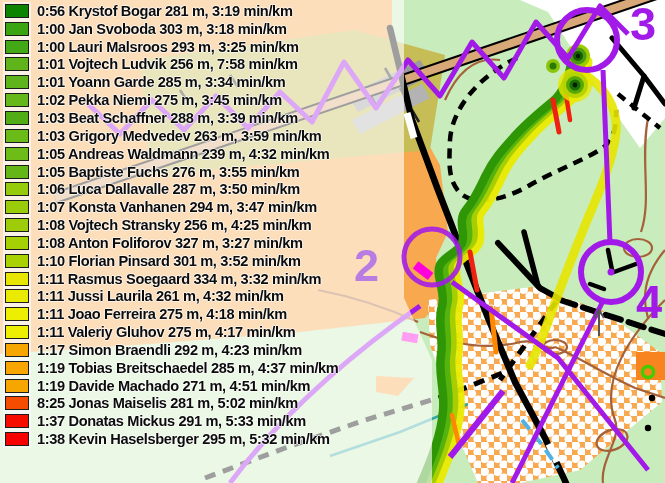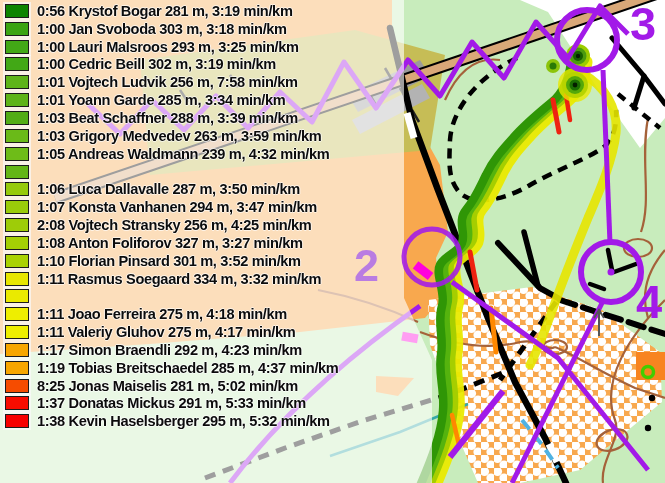--- a/index.html
+++ b/index.html
@@ -168,87 +168,89 @@
     <div class="row">
       <span class="swatch" style="background: rgb(59, 164, 18);"></span>
       <span class="label">1:00 Jan Svoboda 303 m, 3:18 min/km</span>
     </div>
 
     <div class="row">
       <span class="swatch" style="background: rgb(66, 168, 22);"></span>
       <span class="label">1:00 Lauri Malsroos 293 m, 3:25 min/km</span>
     </div>
 
-    <div class="row">
-      <span class="swatch" style="background: rgb(66, 168, 22);"></span>
-      <span class="label">1:00 Cedric Beill 302 m, 3:19 min/km</span>
-    </div>
 
     <div class="row">
       <span class="swatch" style="background: rgb(94, 180, 26);"></span>
       <span class="label">1:01 Vojtech Ludvik 256 m, 7:58 min/km</span>
     </div>
 
     <div class="row">
       <span class="swatch" style="background: rgb(94, 180, 26);"></span>
       <span class="label">1:01 Yoann Garde 285 m, 3:34 min/km</span>
     </div>
 
+    <div class="row">
+      <span class="swatch" style="background: rgb(102, 184, 26);"></span>
+      <span class="label">1:02 Pekka Niemi 275 m, 3:45 min/km</span>
+    </div>
 
     <div class="row">
       <span class="swatch" style="background: rgb(82, 172, 22);"></span>
       <span class="label">1:03 Beat Schaffner 288 m, 3:39 min/km</span>
     </div>
 
     <div class="row">
       <span class="swatch" style="background: rgb(106, 186, 24);"></span>
       <span class="label">1:03 Grigory Medvedev 263 m, 3:59 min/km</span>
     </div>
 
     <div class="row">
       <span class="swatch" style="background: rgb(110, 188, 24);"></span>
       <span class="label">1:05 Andreas Waldmann 239 m, 4:32 min/km</span>
     </div>
 
     <div class="row">
       <span class="swatch" style="background: rgb(100, 182, 22);"></span>
+      <span class="label">1:05 Baptiste Fuchs 276 m, 3:55 min/km</span>
     </div>
 
     <div class="row">
       <span class="swatch" style="background: rgb(150, 202, 12);"></span>
       <span class="label">1:06 Luca Dallavalle 287 m, 3:50 min/km</span>
     </div>
 
     <div class="row">
       <span class="swatch" style="background: rgb(154, 204, 10);"></span>
       <span class="label">1:07 Konsta Vanhanen 294 m, 3:47 min/km</span>
     </div>
 
     <div class="row">
       <span class="swatch" style="background: rgb(158, 204, 8);"></span>
-      <span class="label">2:08 Vojtech Stransky 256 m, 4:25 min/km</span>
+      <span class="label">1:08 Vojtech Stransky 256 m, 4:25 min/km</span>
     </div>
 
     <div class="row">
       <span class="swatch" style="background: rgb(164, 208, 4);"></span>
       <span class="label">1:08 Anton Foliforov 327 m, 3:27 min/km</span>
     </div>
 
     <div class="row">
       <span class="swatch" style="background: rgb(170, 210, 2);"></span>
       <span class="label">1:10 Florian Pinsard 301 m, 3:52 min/km</span>
     </div>
 
     <div class="row">
       <span class="swatch" style="background: rgb(232, 230, 0);"></span>
       <span class="label">1:11 Rasmus Soegaard 334 m, 3:32 min/km</span>
     </div>
 
     <div class="row">
       <span class="swatch" style="background: rgb(234, 234, 0);"></span>
+      <span class="label">1:11 Jussi Laurila 261 m, 4:32 min/km</span>
     </div>
 
 
     <div class="row">
       <span class="swatch" style="background: rgb(238, 238, 0);"></span>
       <span class="label">1:11 Joao Ferreira 275 m, 4:18 min/km</span>
     </div>
 
     <div class="row">
       <span class="swatch" style="background: rgb(238, 238, 0);"></span>
@@ -258,20 +260,24 @@
     <div class="row">
       <span class="swatch" style="background: rgb(247, 166, 0);"></span>
       <span class="label">1:17 Simon Braendli 292 m, 4:23 min/km</span>
     </div>
 
     <div class="row">
       <span class="swatch" style="background: rgb(247, 166, 0);"></span>
       <span class="label">1:19 Tobias Breitschaedel 285 m, 4:37 min/km</span>
     </div>
 
+    <div class="row">
+      <span class="swatch" style="background: rgb(247, 166, 0);"></span>
+      <span class="label">1:19 Davide Machado 271 m, 4:51 min/km</span>
+    </div>
 
     <div class="row">
       <span class="swatch" style="background: rgb(246, 76, 0);"></span>
       <span class="label">8:25 Jonas Maiselis 281 m, 5:02 min/km</span>
     </div>
 
     <div class="row">
       <span class="swatch" style="background: rgb(247, 12, 0);"></span>
       <span class="label">1:37 Donatas Mickus 291 m, 5:33 min/km</span>
     </div>

